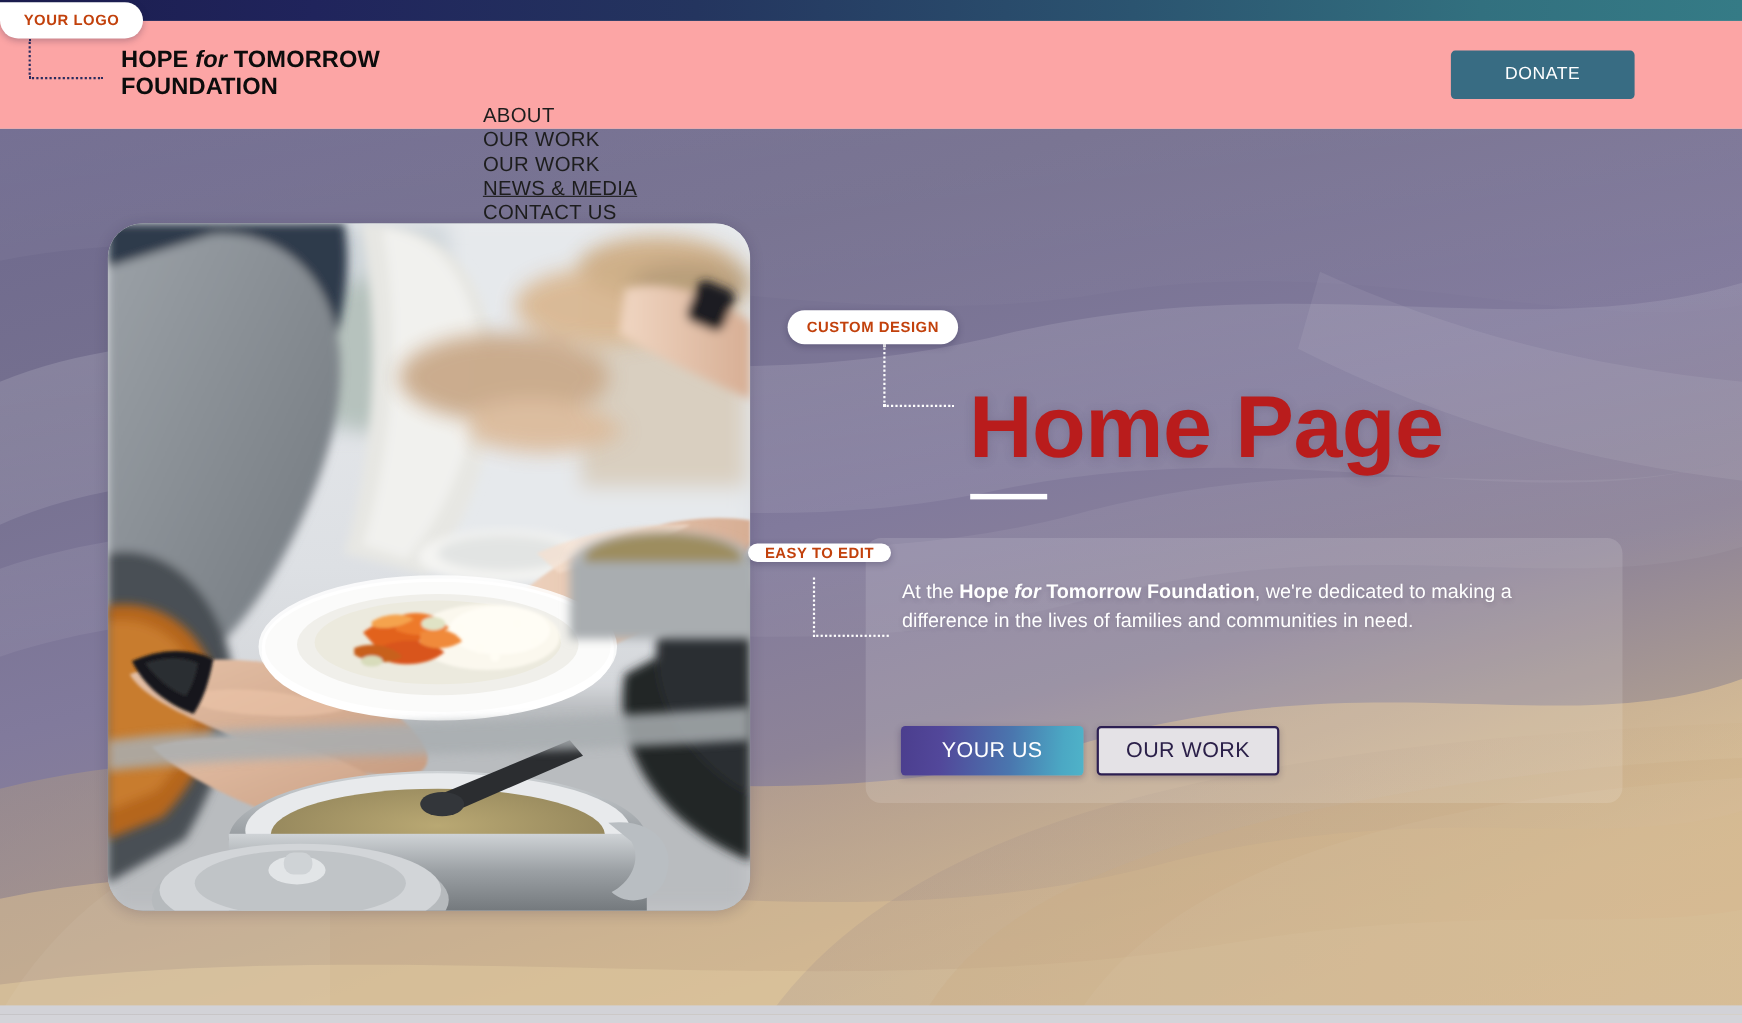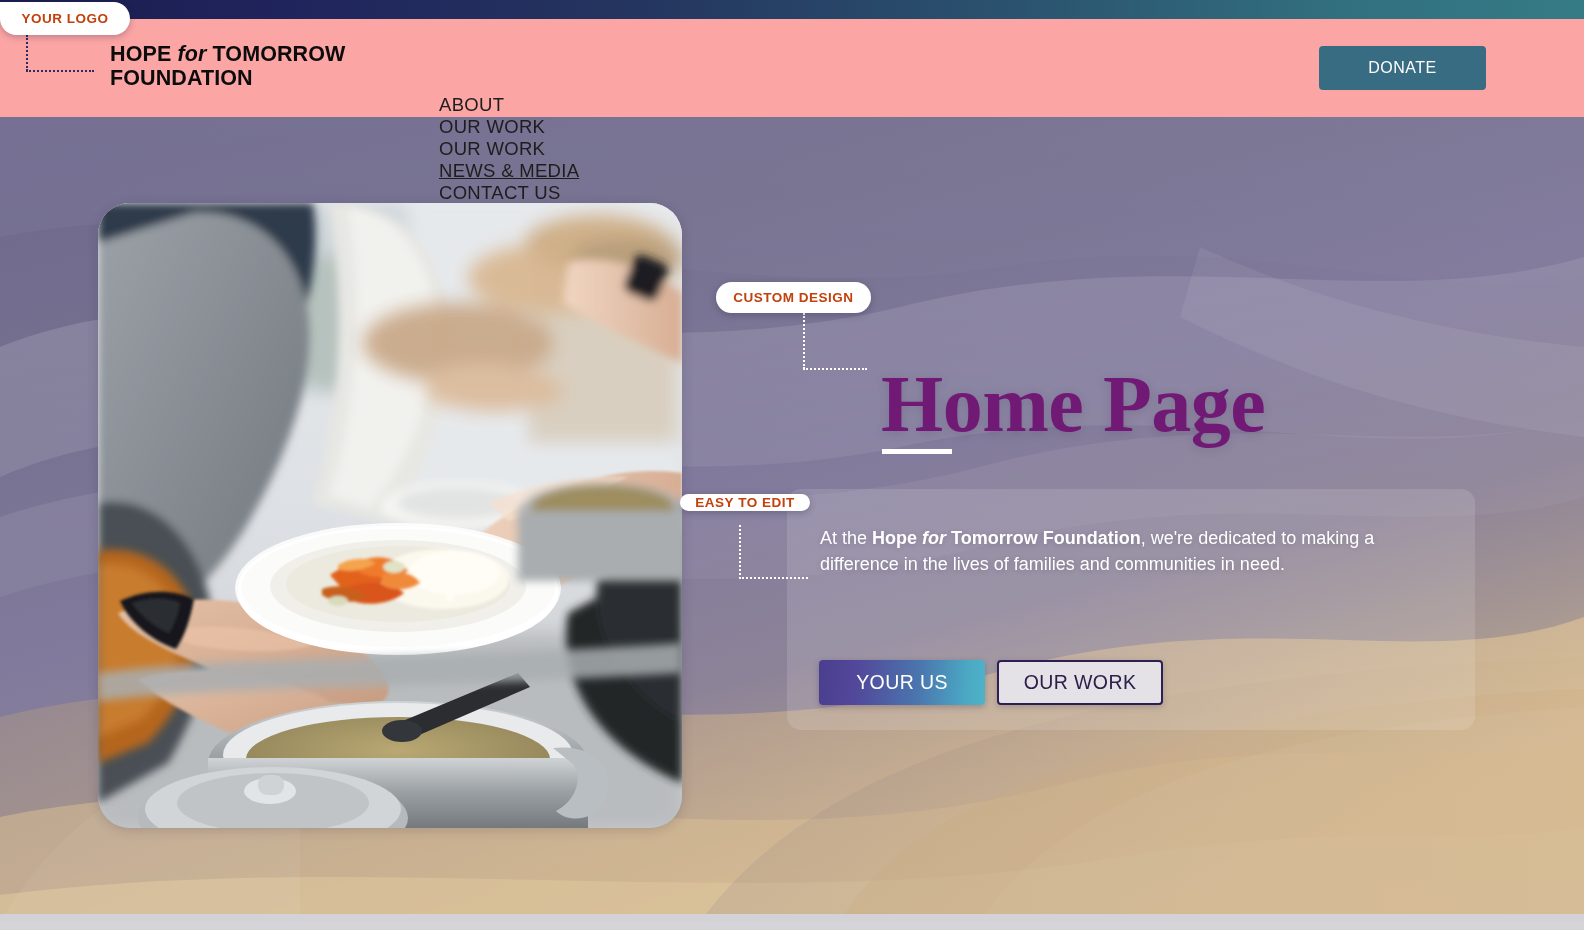--- a/index.html
+++ b/index.html
@@ -176,29 +176,28 @@
     overflow: hidden;
     z-index: 20;
     box-shadow: 0 2px 12px rgba(40,30,60,0.18);
     background: #9aa0a8;
   }
   .photo svg { display: block; width: 100%; height: 100%; }
 
   
   .headline {
     position: absolute;
-    left: 881px; top: 364px;
+    left: 881px; top: 348px;
     font-size: 80px;
     font-weight: bold;
-    color: #701a75;
+    color: #b91c1c;
     letter-spacing: -0.5px;
     line-height: 1;
     z-index: 25;
     text-shadow: 0 2px 10px rgba(60,50,80,0.20);
-    font-family: Liberation Serif, serif;
   }
   .headline-rule {
     position: absolute;
     left: 882px; top: 449px;
     width: 70px; height: 5px;
     background: #ffffff;
     z-index: 25;
   }
 
   .text-panel {

